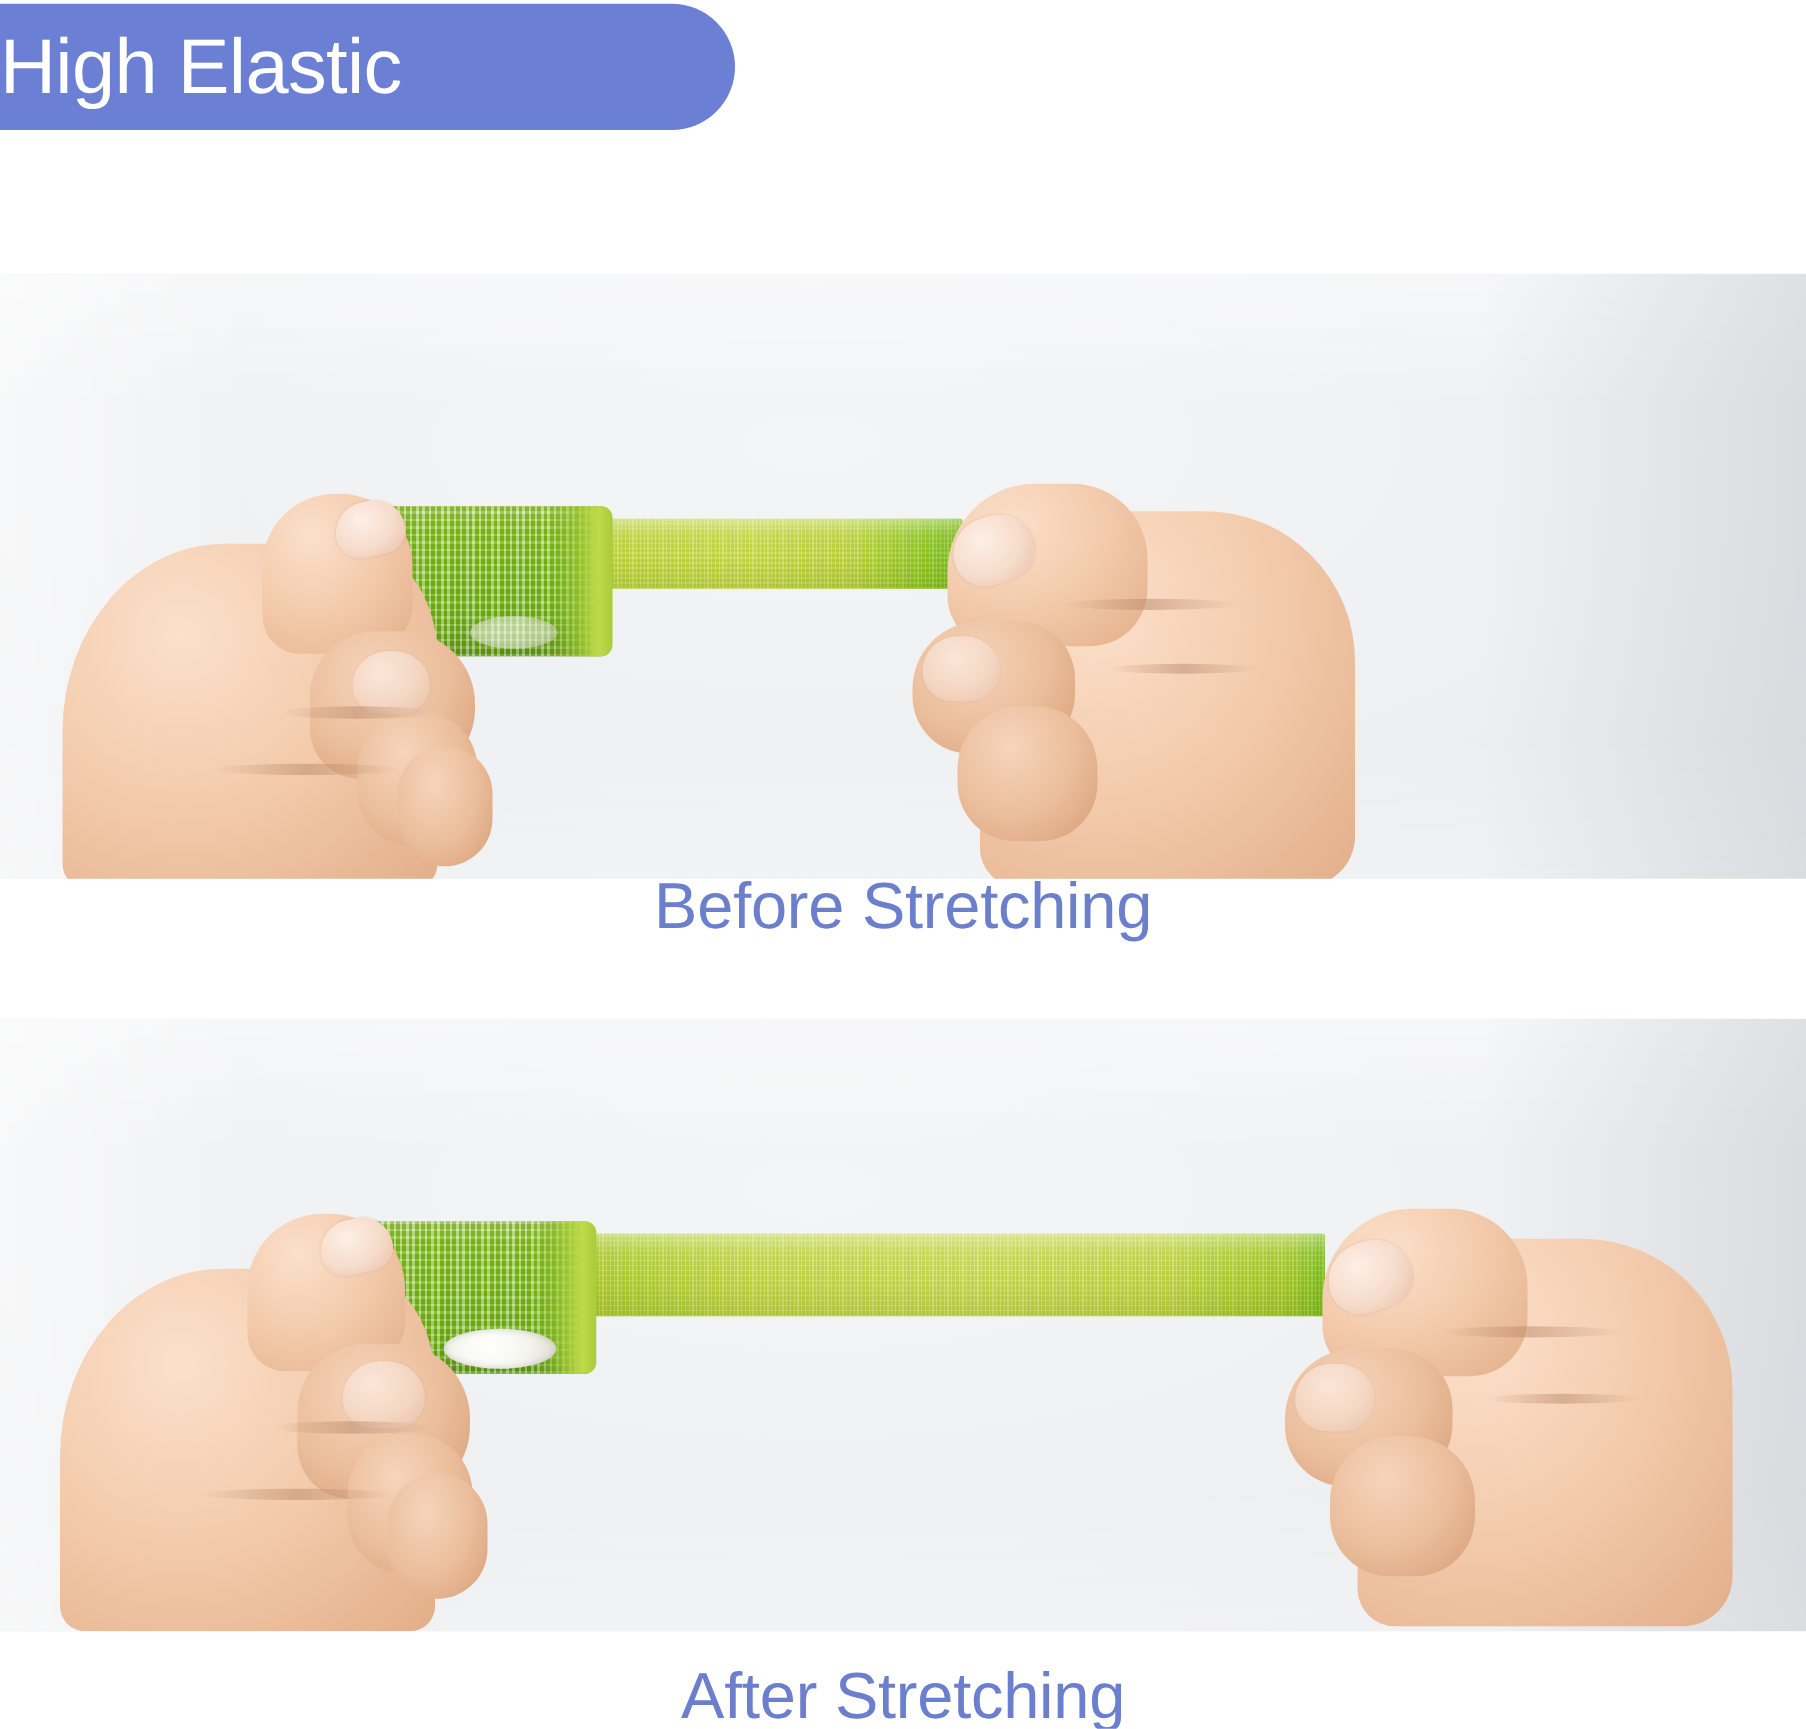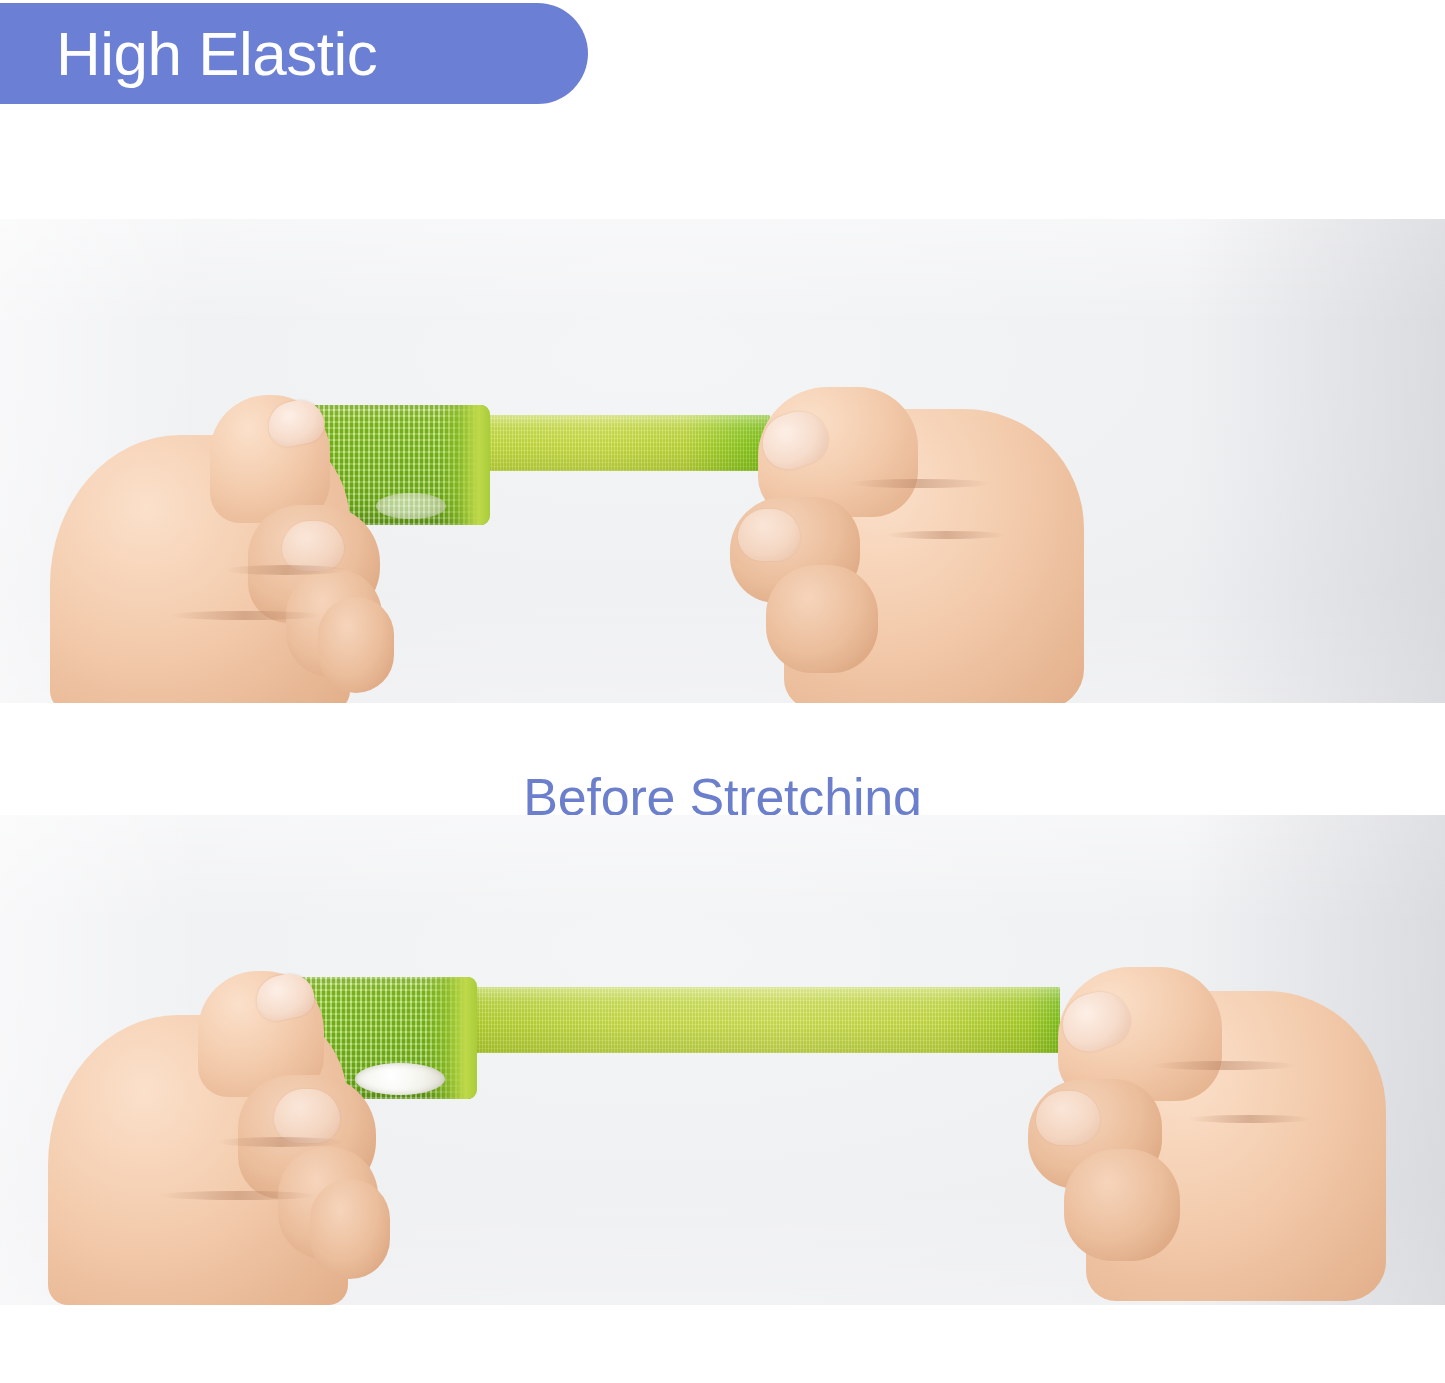--- a/index.html
+++ b/index.html
@@ -19,21 +19,20 @@
     width:588px; height:101px;
     background:#6B7FD4;
     border-radius: 0 52px 52px 0;
     display:flex; align-items:center;
   }
   .title-badge .title-text {
     color:#ffffff;
     font-size:62px;
     font-weight:400;
     letter-spacing:-0.5px;
-    padding-left:56px;
     line-height:1;
     white-space:nowrap;
   }
 
   .subtitle {
     position:absolute; left:58px; top:124px;
     width:1330px;
     color:#5C6BCB;
     font-size:45px;
     font-weight:400;
@@ -130,21 +129,21 @@
   .caption {
     position:absolute; left:0; width:1445px;
     text-align:center;
     color:#6B7FCC;
     font-size:52px;
     font-weight:400;
     letter-spacing:-0.2px;
     line-height:1;
     white-space:nowrap;
   }
-  #caption-before { top:771px;text-align:center; }
+  #caption-before { top:699px;text-align:center; }
   #caption-after  { top:1331px; }
 </style>
 </head>
 <body>
 
 <div class="page">
 
   <div class="header">
 
     <div class="title-badge">
@@ -236,14 +235,15 @@
       <div class="skin skin-l" style="left:58px; top:16px; width:164px; height:134px; border-radius:72px 62px 46px 40px;"></div>
       <div class="nail" style="left:62px; top:42px; width:68px; height:56px; border-radius:32px 32px 26px 26px; transform:rotate(-18deg);"></div>
       <div class="skin skin-d" style="left:28px; top:128px; width:134px; height:110px; border-radius:56px 48px 50px 48px;"></div>
       <div class="nail" style="left:36px; top:140px; width:64px; height:54px; border-radius:30px 30px 26px 26px; opacity:.72;"></div>
       <div class="skin skin-d" style="left:64px; top:198px; width:116px; height:112px; border-radius:52px 52px 48px 48px;"></div>
       <div class="crease" style="left:152px; top:110px; width:144px; height:9px;"></div>
       <div class="crease" style="left:188px; top:164px; width:124px; height:8px;"></div>
     </div>
   </div>
 
+  <div class="caption" id="caption-after">After Stretching</div>
 
 </div>
 
 </body></html>

